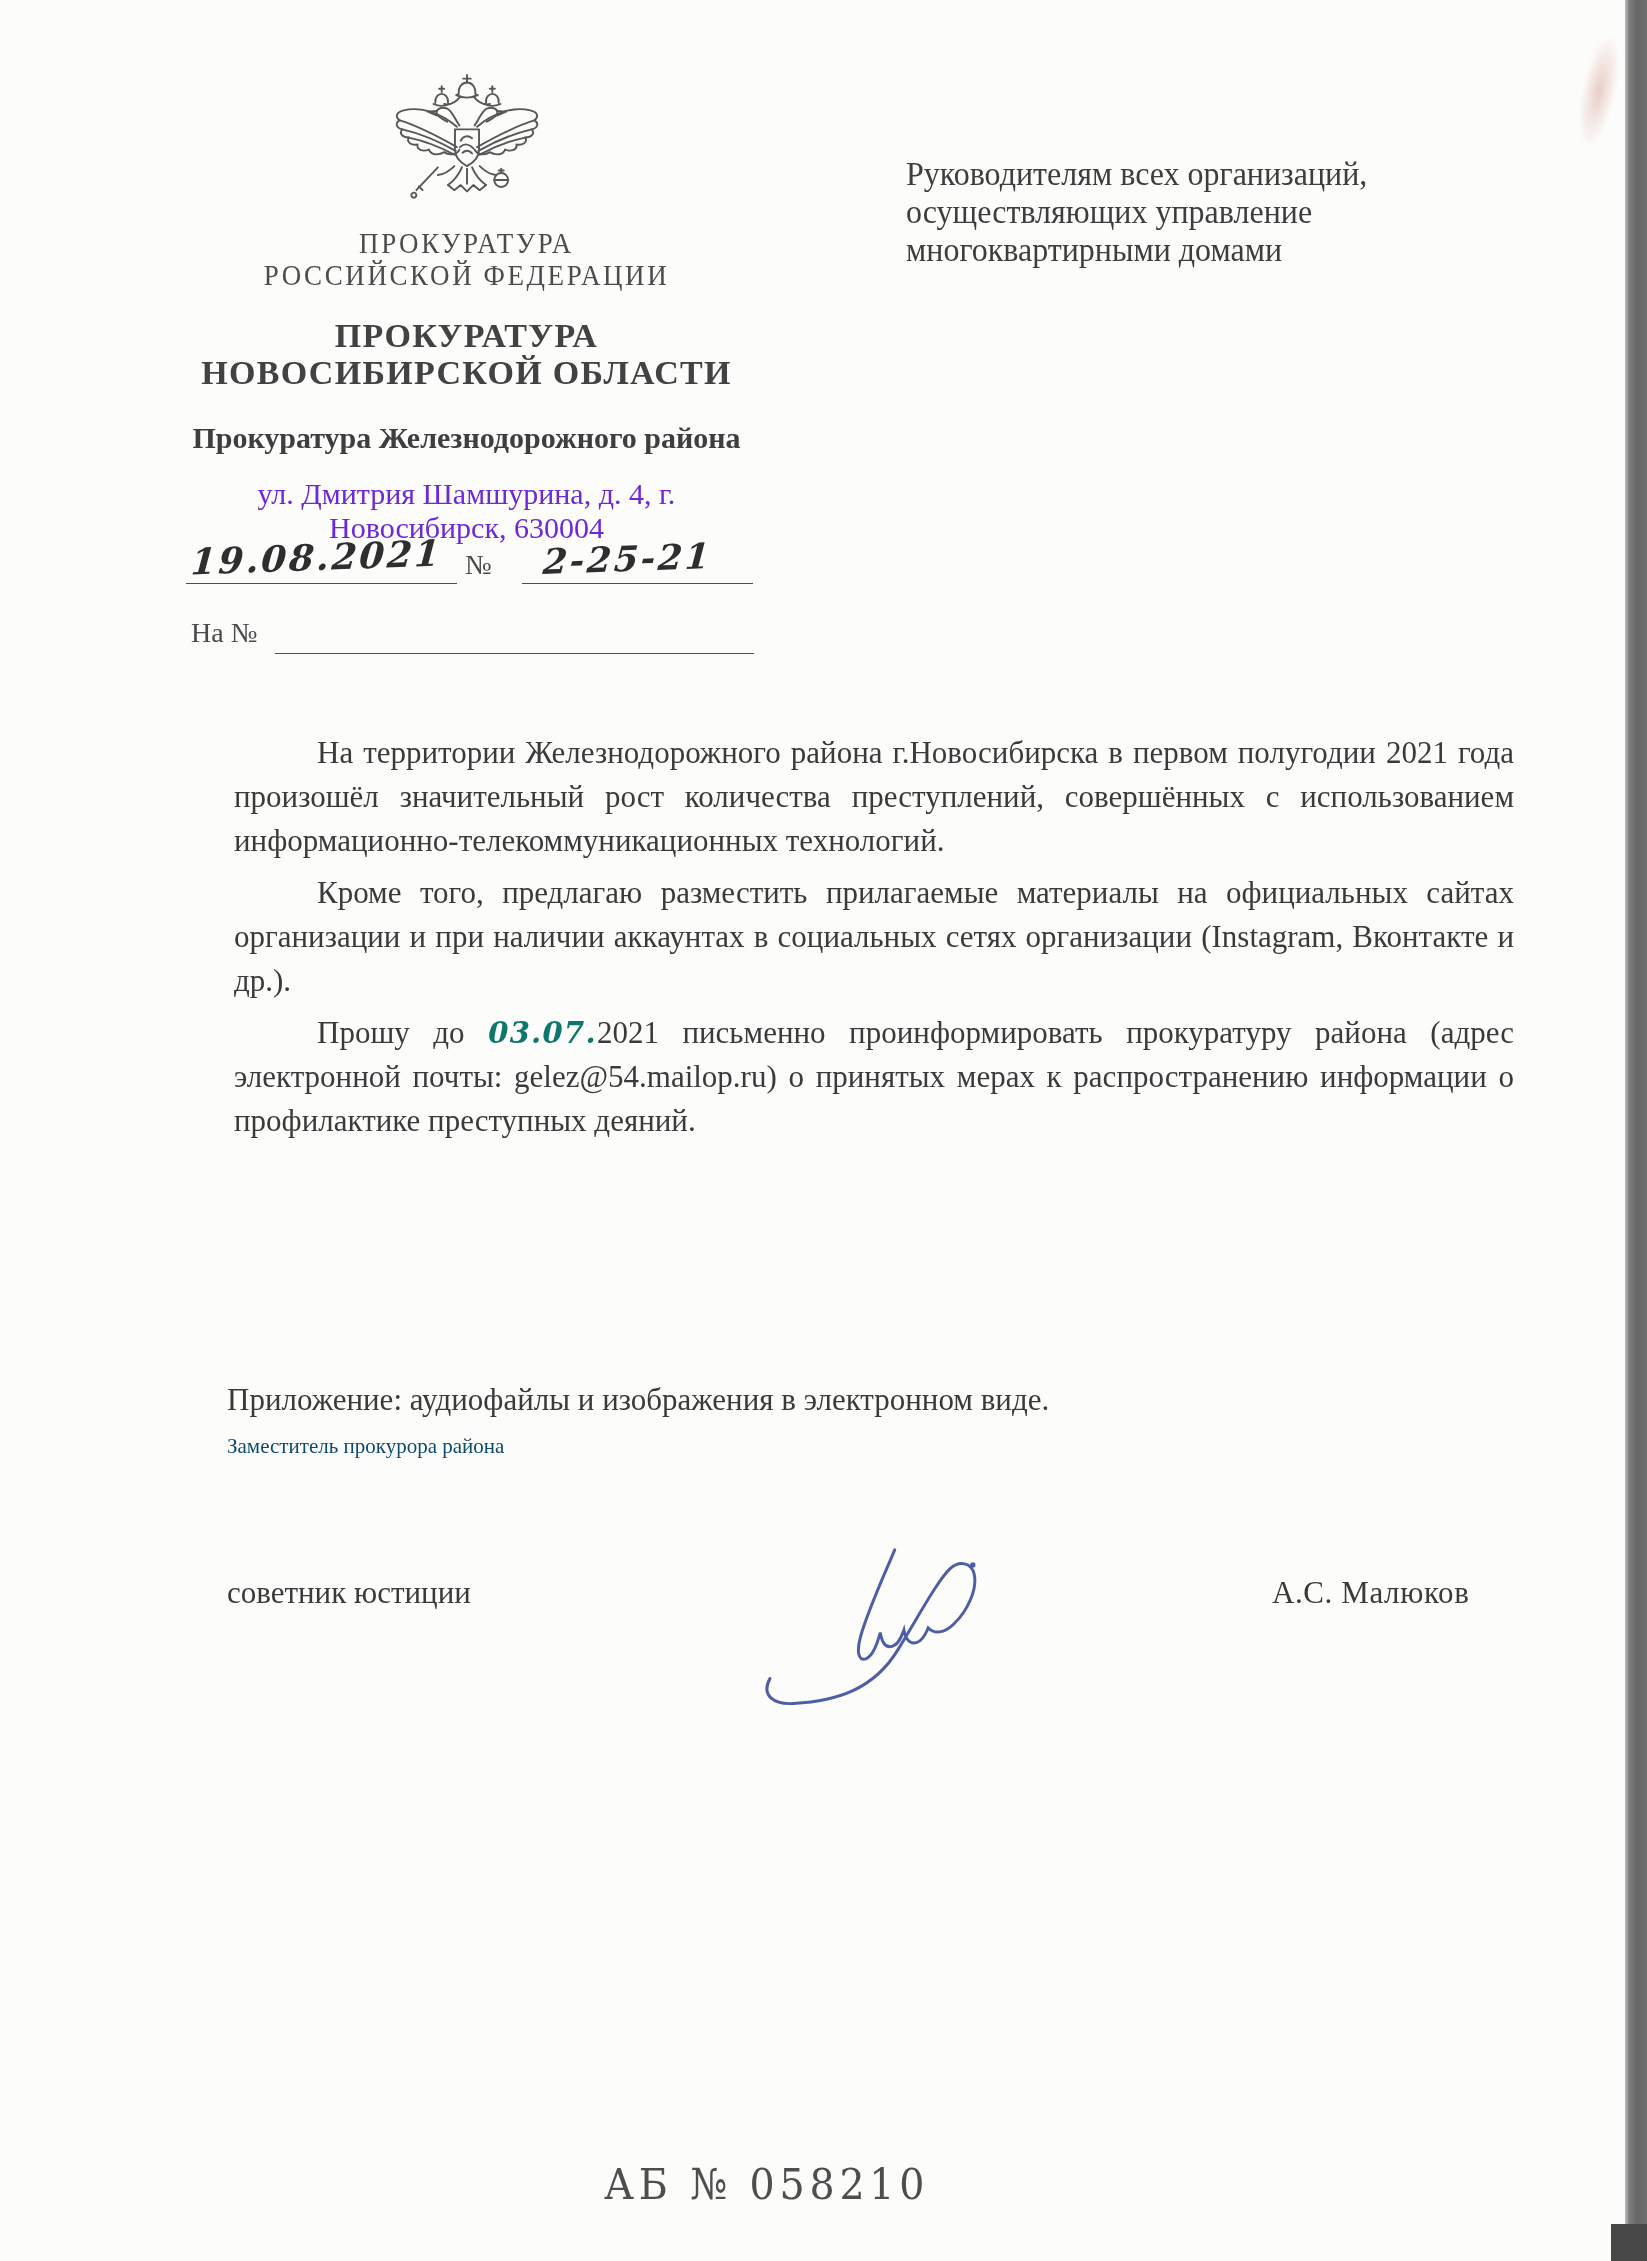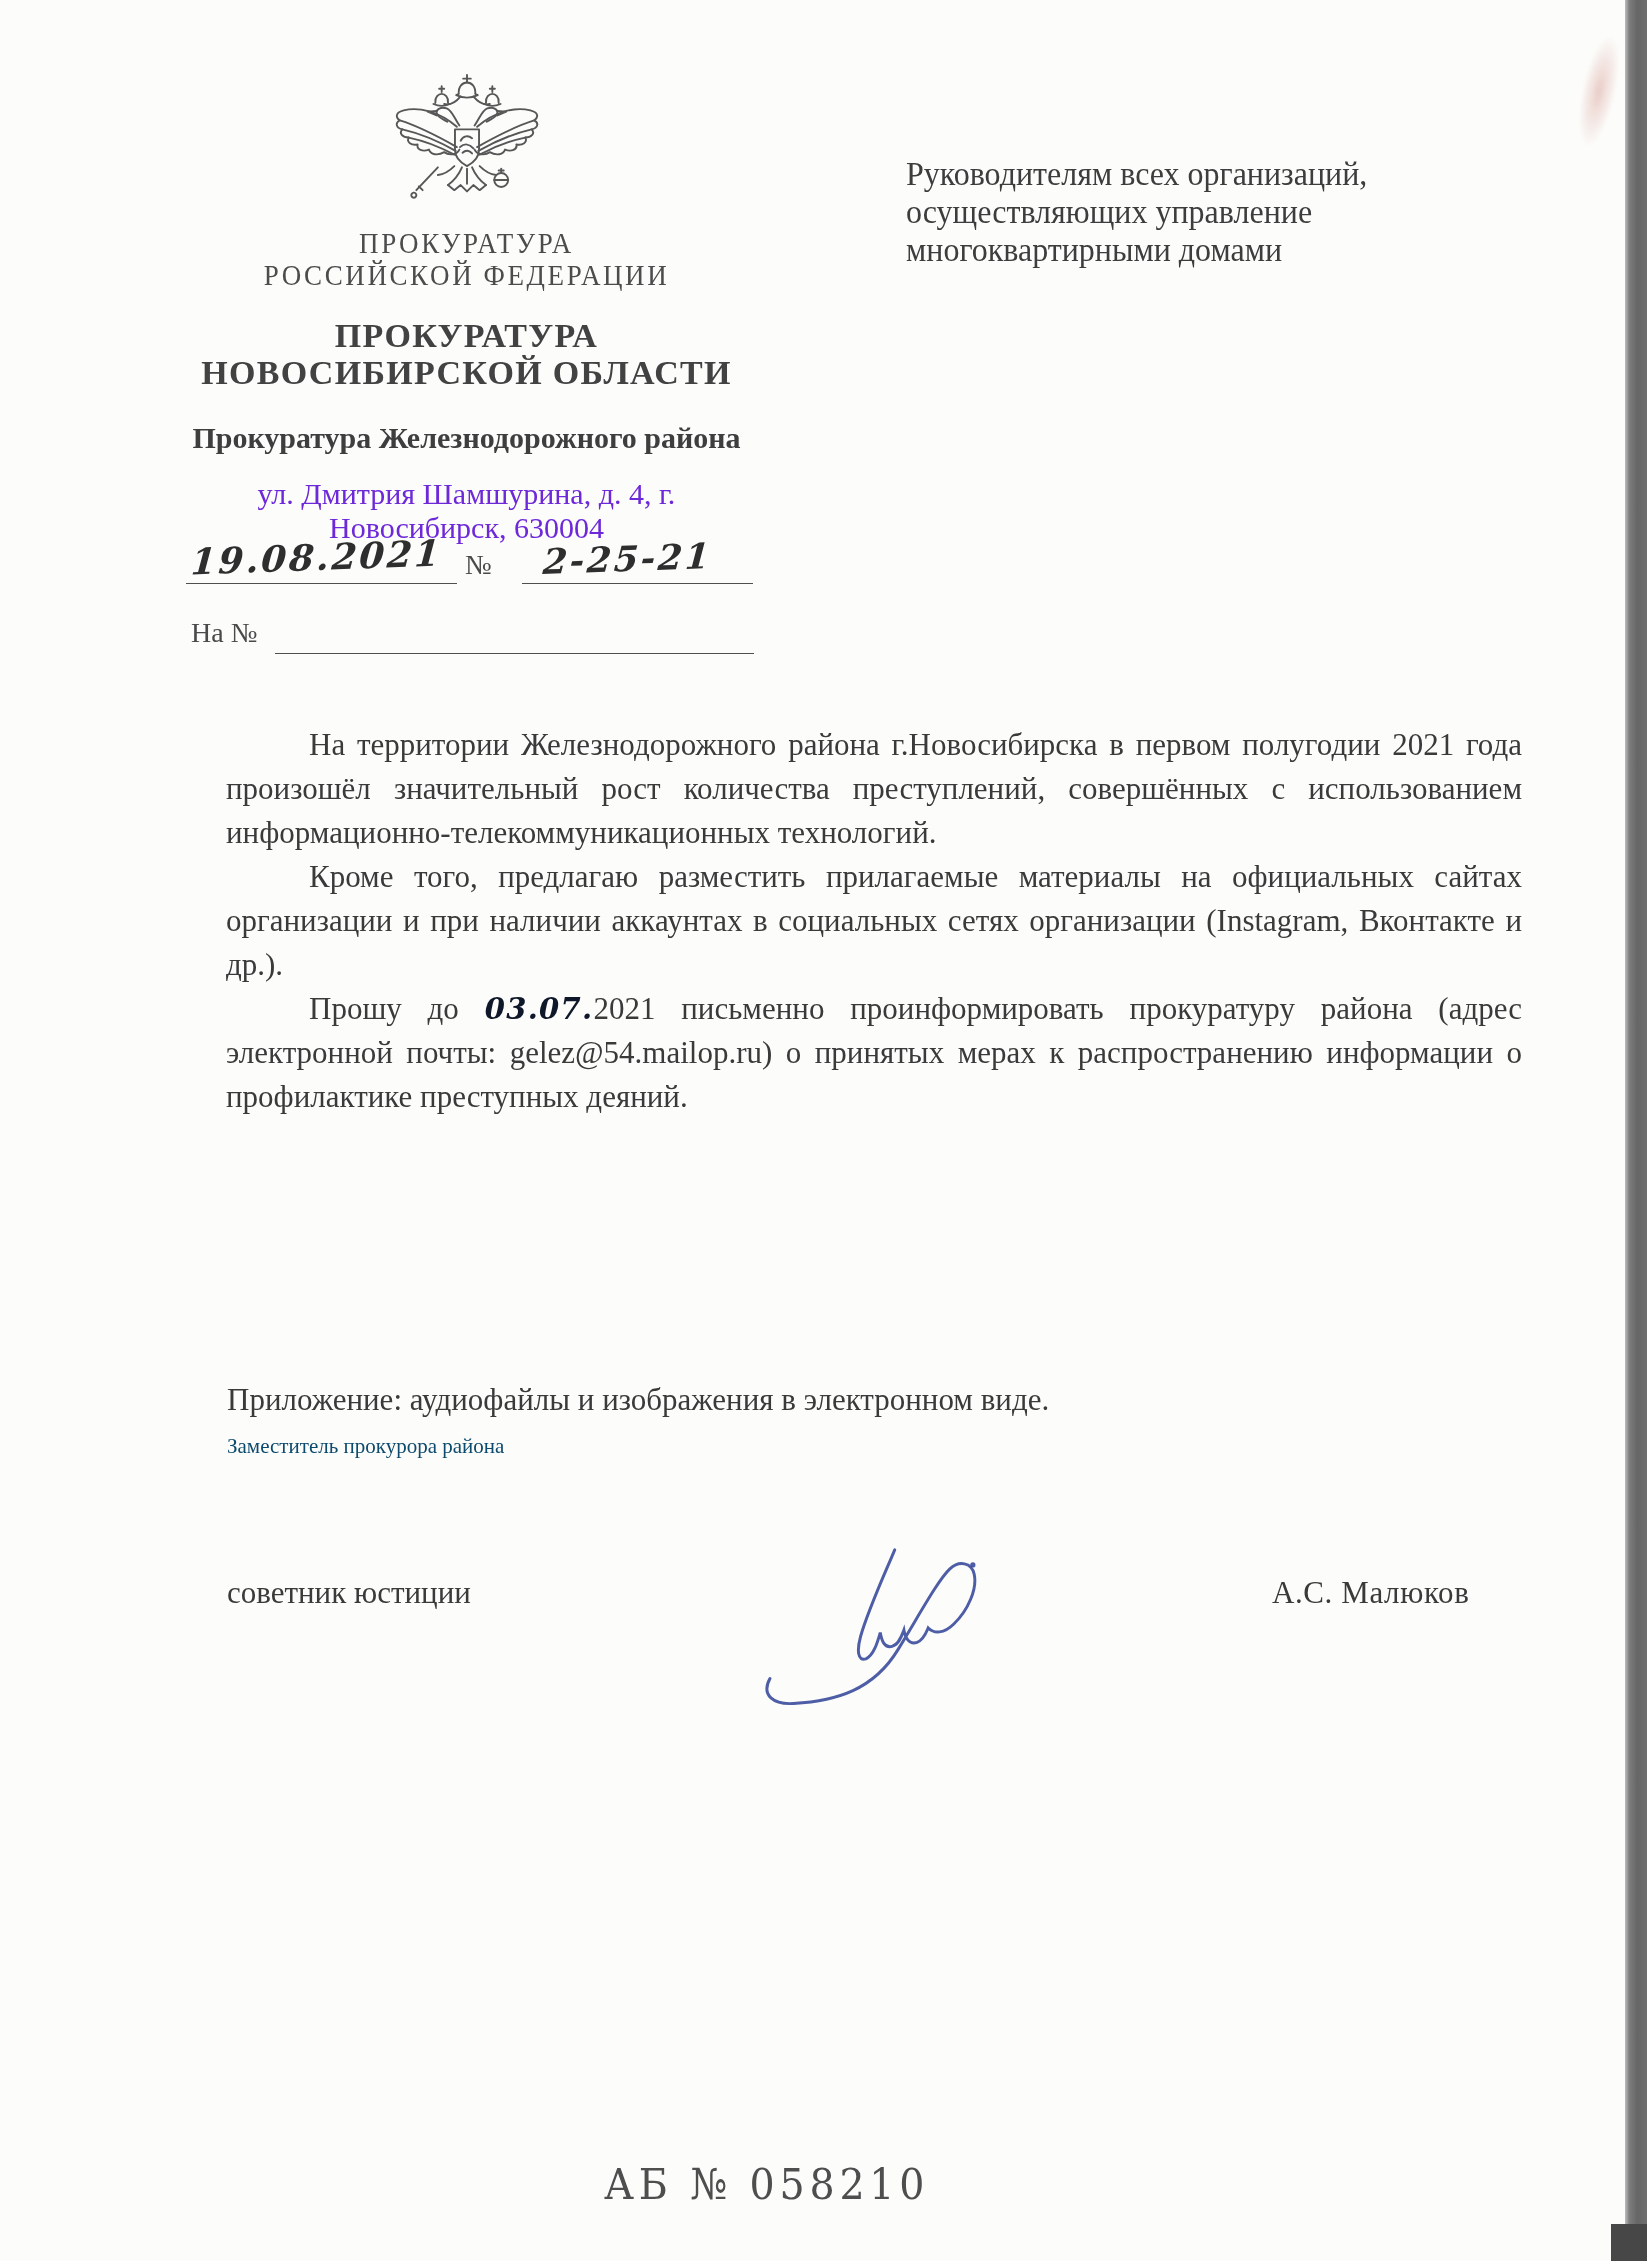--- a/index.html
+++ b/index.html
@@ -89,28 +89,28 @@
   .body-text {
     position: absolute;
     left: 226px;
     top: 723px;
     width: 1296px;
     font-size: 31px;
     line-height: 44px;
     text-align: justify;
     color: #3a3a3a;
   }
-  .body-text p { margin: 0; text-indent: 83px; }
+  .body-text p { margin: 8px; text-indent: 83px; }
   .hw-inline {
     font-family: "DejaVu Serif", serif;
     font-style: italic;
     font-weight: 700;
     font-size: 29px;
     letter-spacing: 1.3px;
-    color: #0f172a;
+    color: #0f766e;
   }
 
   .attachment   { position: absolute; left: 227px; top: 1382px; font-size: 31px; color: #3a3a3a; }
   .sig-position { position: absolute; left: 227px; top: 1434px; font-size: 21px; color: #0c4a6e; }
   .sig-rank     { position: absolute; left: 227px; top: 1575px; font-size: 31px; color: #3a3a3a; }
   .sig-name     { position: absolute; left: 1272px; top: 1575px; font-size: 31px; letter-spacing: 0.6px; color: #3a3a3a; text-align: center; }
   .signature-svg { position: absolute; left: 696px; top: 1538px; }
 
   .executor {
     position: absolute;

